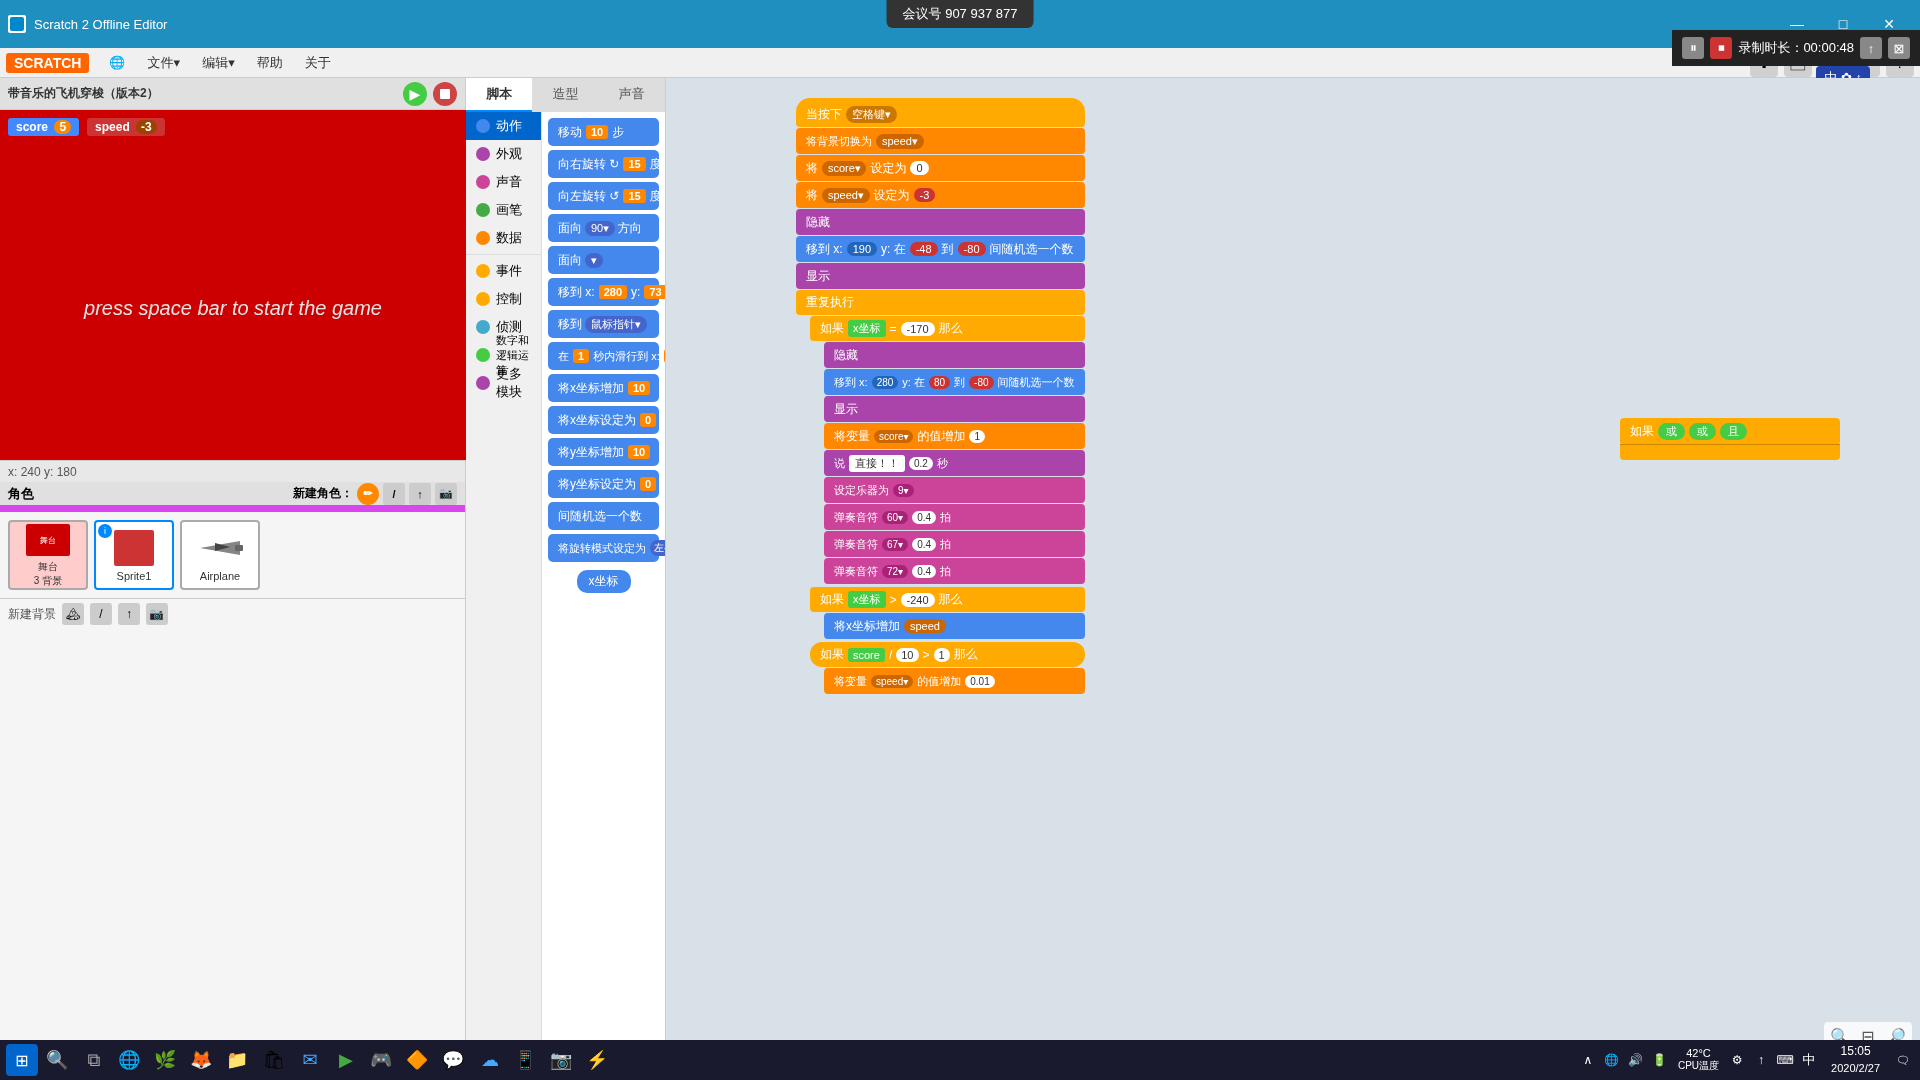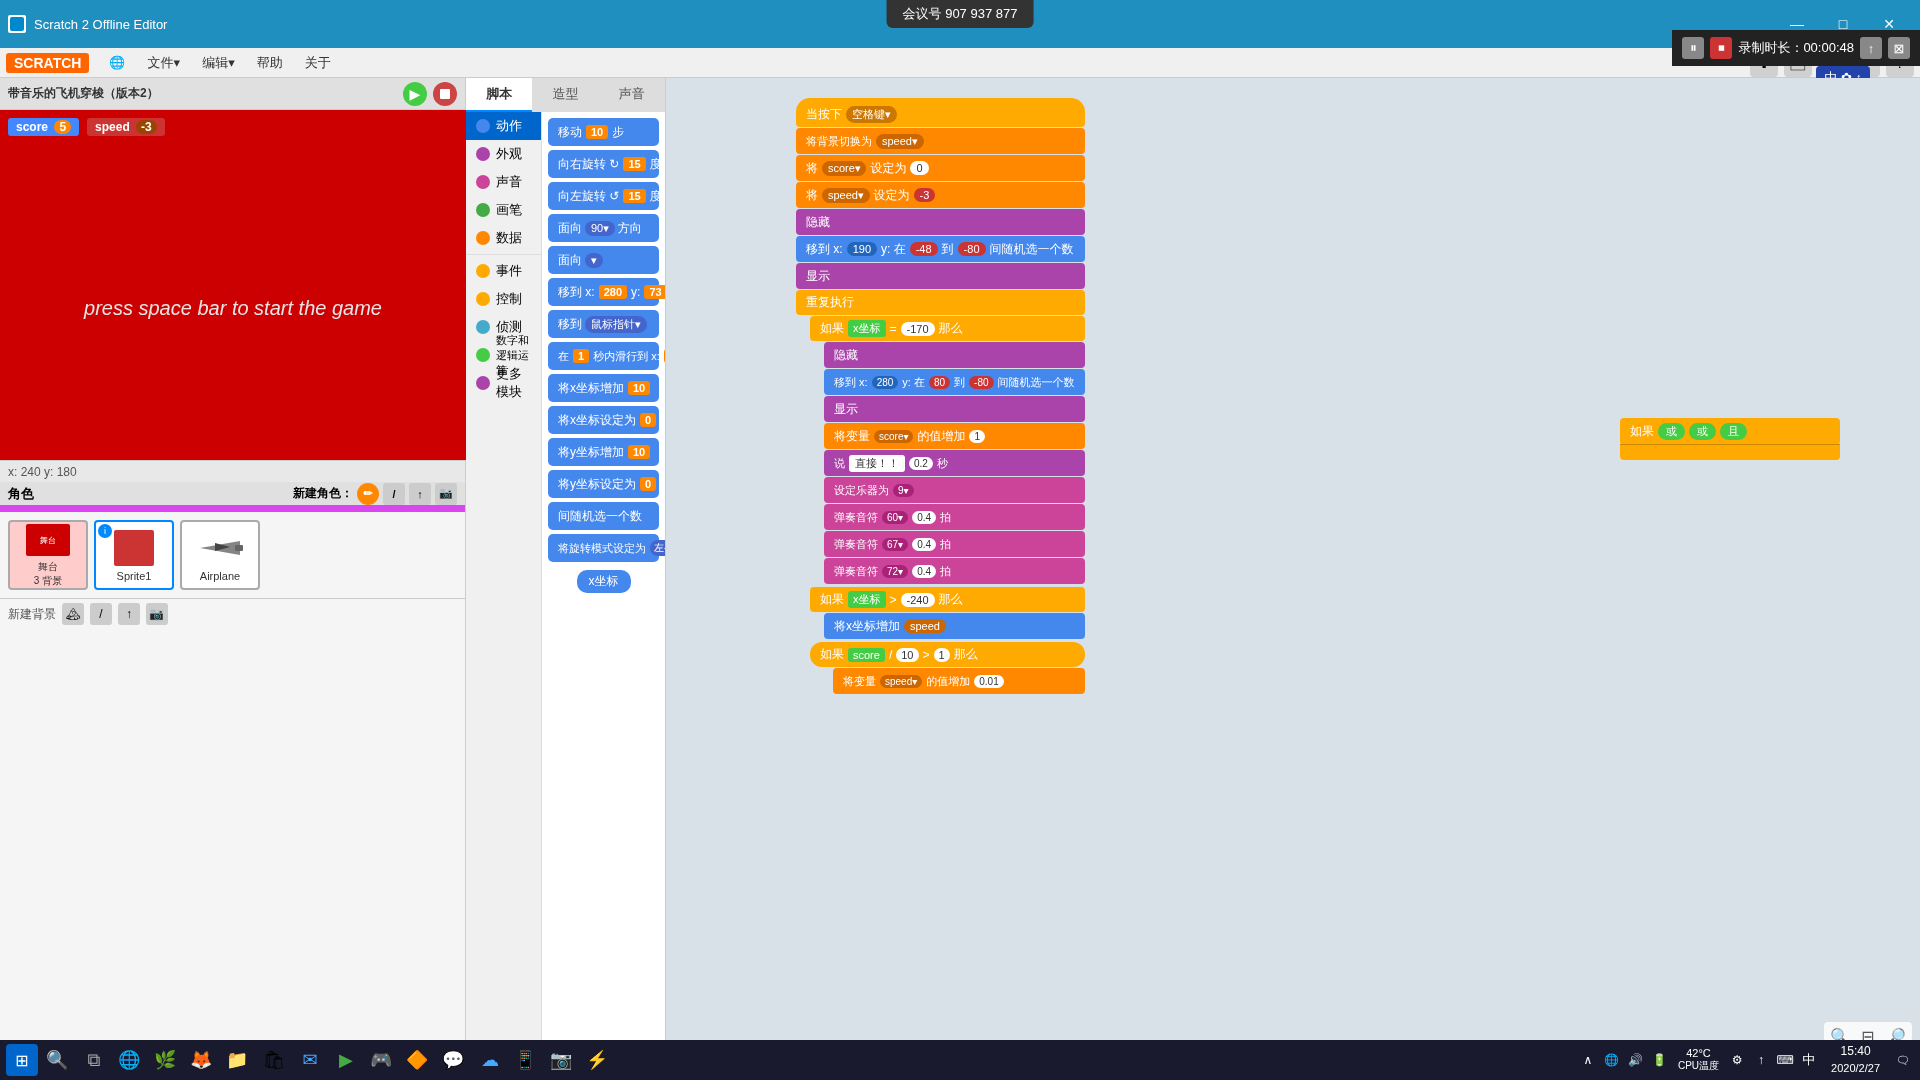--- a/index.html
+++ b/index.html
@@ -432,21 +432,21 @@
           </div>
           <div style="margin-left:14px;display:flex;flex-direction:column;gap:1px;">
             <div class="sb" style="background:#4488ee;">
               将x坐标增加 <span style="background:#cc6600;border-radius:10px;padding:1px 6px;font-size:11px;">speed</span>
             </div>
           </div>
 
           <div style="background:#ffaa00;border-radius:12px;padding:4px 10px;color:white;font-size:12px;display:flex;align-items:center;gap:4px;margin-top:2px;">
             如果 <span style="background:#44cc44;border-radius:3px;padding:1px 5px;font-size:11px;">score</span> / <span style="background:white;color:#333;border-radius:10px;padding:1px 5px;font-size:11px;">10</span> &gt; <span style="background:white;color:#333;border-radius:10px;padding:1px 5px;font-size:11px;">1</span> 那么
           </div>
-          <div style="margin-left:23px;display:flex;flex-direction:column;gap:1px;">
+          <div style="margin-left:14px;display:flex;flex-direction:column;gap:1px;">
             <div class="sb" style="background:#ff8800;font-size:11px;">
               将变量 <span style="background:#cc6600;border-radius:10px;padding:1px 5px;font-size:10px;">speed▾</span> 的值增加 <span style="background:white;color:#333;border-radius:10px;padding:1px 5px;font-size:10px;">0.01</span>
             </div>
           </div>
         </div>
       </div>
 
       <div style="position:absolute;right:80px;top:340px;background:#ffaa00;border-radius:4px;padding:5px 10px;color:white;font-size:12px;display:flex;align-items:center;gap:4px;min-width:220px;">
         如果 <span style="background:#44cc44;border-radius:10px;padding:1px 8px;font-size:11px;">或</span> <span style="background:#44cc44;border-radius:10px;padding:1px 8px;font-size:11px;">或</span> <span style="background:#44cc44;border-radius:10px;padding:1px 8px;font-size:11px;">且</span>
       </div>
@@ -490,18 +490,18 @@
     <div class="systray-icon" style="color:white;">🔋</div>
 
     <div style="color:white;font-size:11px;text-align:center;padding:0 4px;">42°C<br><span style="font-size:10px;">CPU温度</span></div>
 
     <div class="systray-icon" style="color:white;">⚙</div>
     <div class="systray-icon" style="color:white;">↑</div>
     <div class="systray-icon" style="color:white;">⌨</div>
     <div class="systray-icon" style="color:white;font-size:13px;">中</div>
 
     <div id="clock">
-      <span>15:40</span><br>
+      <span>15:05</span><br>
       <span style="font-size:11px;">2020/2/27</span>
     </div>
     <div style="color:white;padding:0 4px;cursor:pointer;">🗨</div>
   </div>
 </div>
 
 </body></html>

